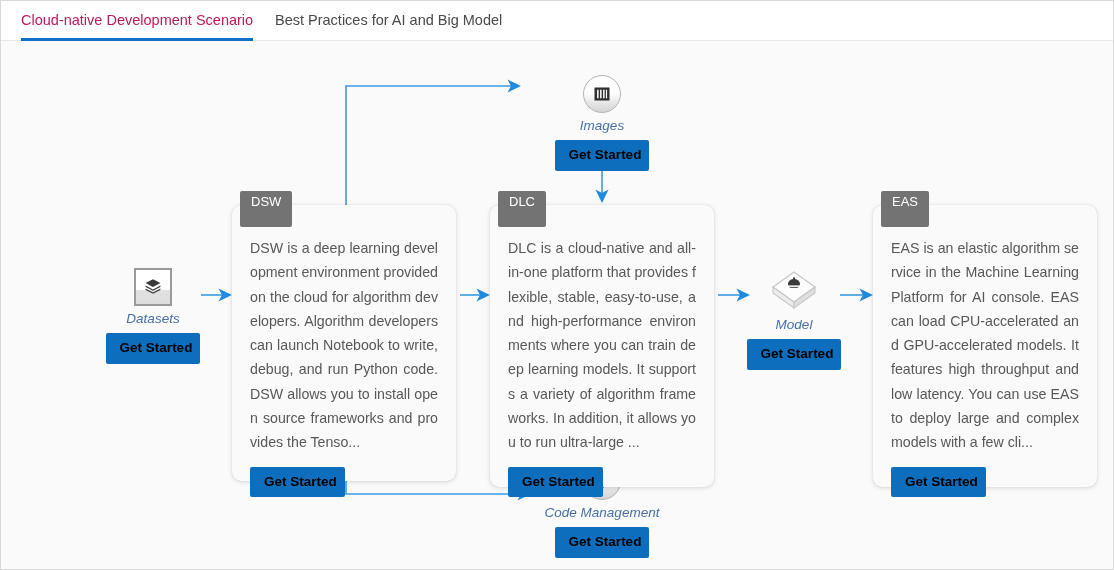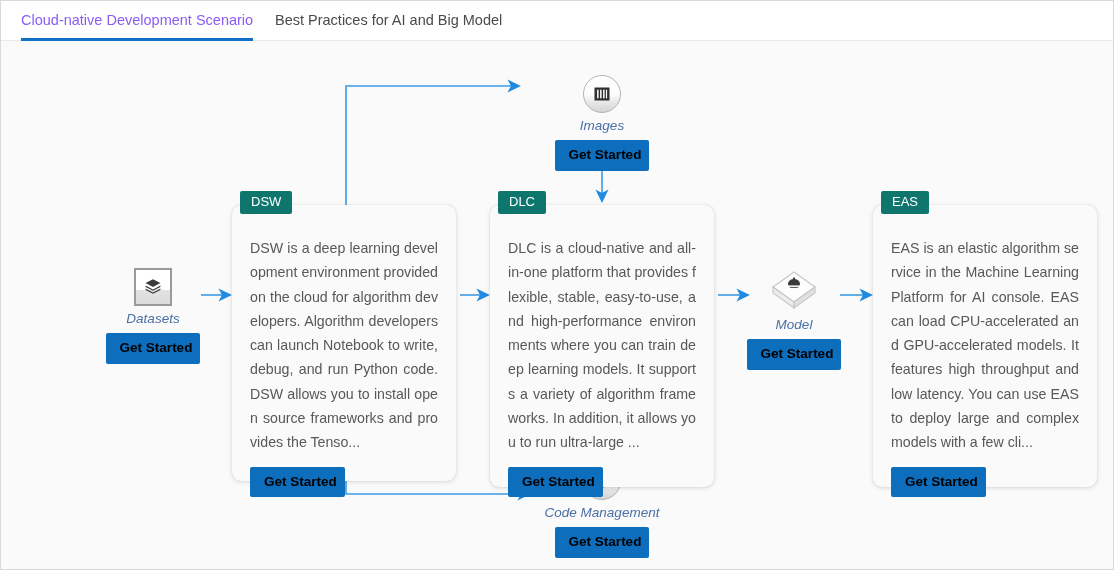--- a/index.html
+++ b/index.html
@@ -25,21 +25,21 @@
     border-bottom: 1px solid #e8e8e8;
   }
   .tab {
     position: absolute; top: 0;
     height: 40px; line-height: 38px;
     font-size: 14.5px;
     color: #4a4a4a;
     white-space: nowrap;
     cursor: pointer;
   }
-  .tab.active { color: #8b5cf6; }
+  .tab.active { color: #be185d; }
   .tab-underline {
     position: absolute; left: 0; bottom: 0;
     height: 3px; width: 100%;
     background: #1270c6;
   }
   #tab-0 { left: 20px; }
   #tab-1 { left: 274px; }
 
   
   #canvas {
@@ -55,24 +55,24 @@
 
   
   .card {
     position: absolute;
     background: #fafafa;
     border-radius: 9px;
     box-shadow: 0 1px 5px rgba(0,0,0,0.13), 0 0 1px rgba(0,0,0,0.18);
   }
   .card-badge {
     position: absolute; left: 8px; top: -14px;
-    background: #0f766e;
+    background: #737373;
     color: #ffffff;
     font-size: 13px;
-    padding: 4px 11px 5px 11px;
+    padding: 4px 11px 18px 11px;
     border-radius: 2px;
     line-height: 1.1;
   }
   .card-body {
     padding: 31px 18px 0 18px;
     font-size: 14.2px;
     line-height: 24.3px;
     color: #585858;
     text-align: justify;
     word-break: break-all;

